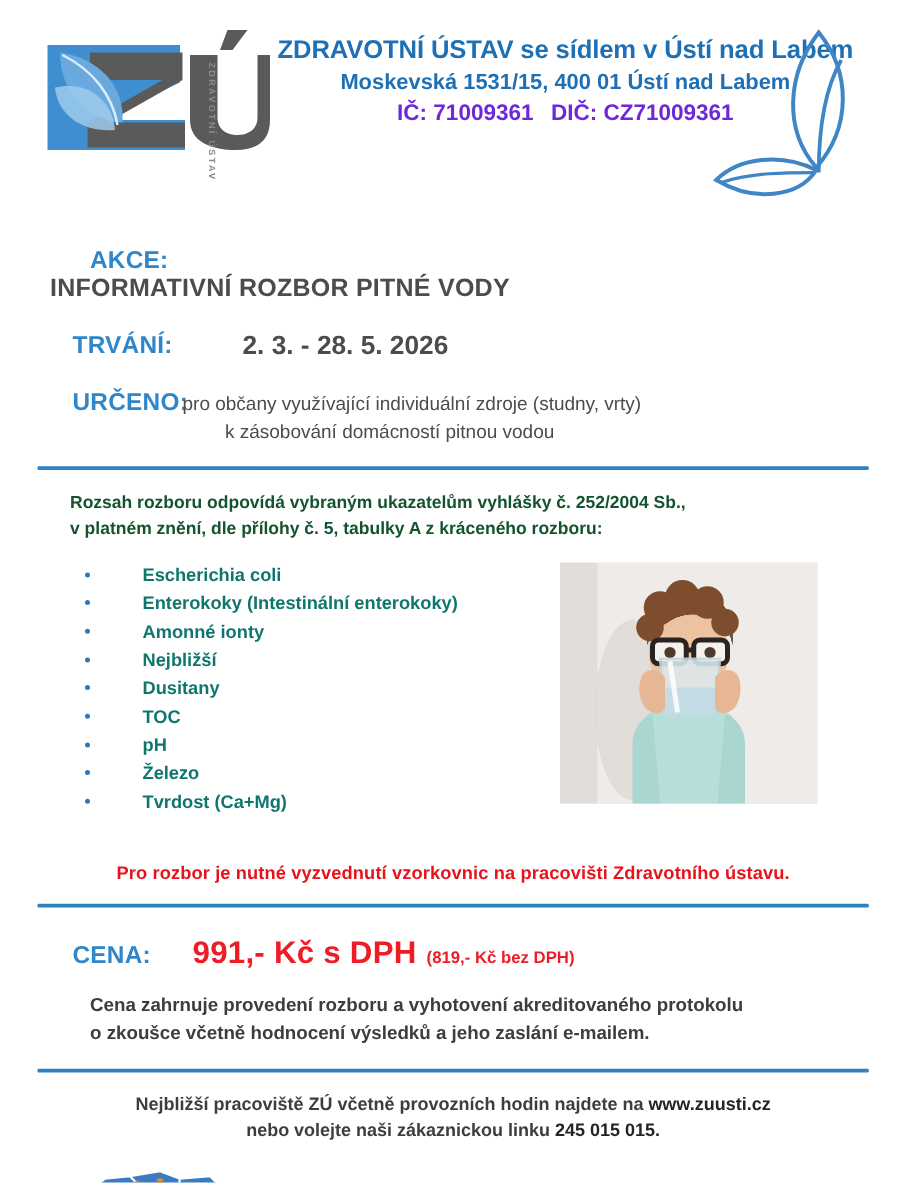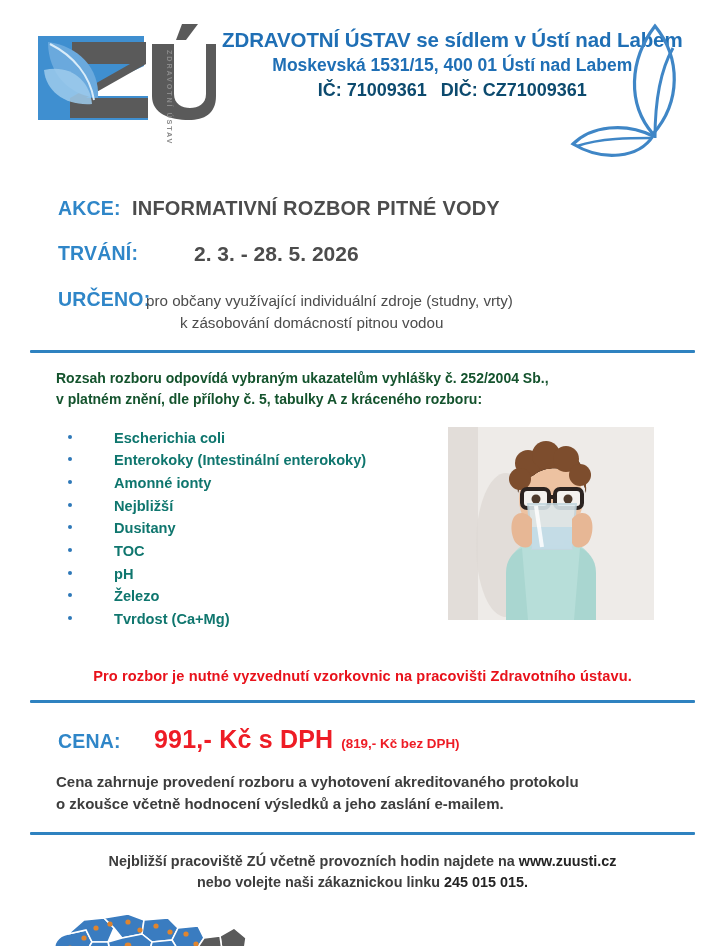--- a/index.html
+++ b/index.html
@@ -65,21 +65,21 @@
   .hdr-line2{
     font-size:17.5px;
     font-weight:bold;
     color:#1f6fb5;
     line-height:1.4;
     white-space:nowrap;
   }
   .hdr-line3{
     font-size:18px;
     font-weight:bold;
-    color:#0c4a6e;
+    color:#6d28d9;
     line-height:1.4;
     white-space:nowrap;
   }
   .hdr-line3 .gap{display:inline-block;width:14px;}
   .leaf-deco{
     position:absolute;
     right:6px; top:18px;
     width:150px;height:150px;
     pointer-events:none;
   }
@@ -102,20 +102,21 @@
   .cb-hours{margin-left:13px;}
   .cb-mail{margin-left:44px;}
   .cb-web{margin-left:40px;}
   .cb-ico{font-size:12px;margin-right:2px;}
   
   .content{padding:0 26px 0 26px;position:relative;}
   .row-akce{
     display:flex;
     align-items:baseline;
     margin-top:22px;
+    flex-direction:column;
   }
   .lbl{
     color:#2f86c8;
     font-weight:bold;
     font-size:19.5px;
     letter-spacing:0.2px;
     flex:0 0 auto;
   }
   .lbl-akce{width:92px;padding-left:32px;box-sizing:border-box;}
   .lbl-trvani{width:92px;padding-left:32px;box-sizing:border-box;}
@@ -219,21 +220,21 @@
     margin-left:36px;
     letter-spacing:0.2px;
   }
   .cena-sub{
     font-size:13.4px;
     font-weight:bold;
     color:#ee1c25;
     margin-left:8px;
   }
   .cena-note{
-    margin:17px 4px 0 30px;
+    margin:17px 4px 0 46px;
     font-size:15px;
     font-weight:bold;
     color:#3d3d3d;
     line-height:1.5;
     text-align:justify;
     max-width:612px;
   }
   .cena-note .l2{display:block;text-align:left;}
   .contact-note{
     margin-top:16px;

